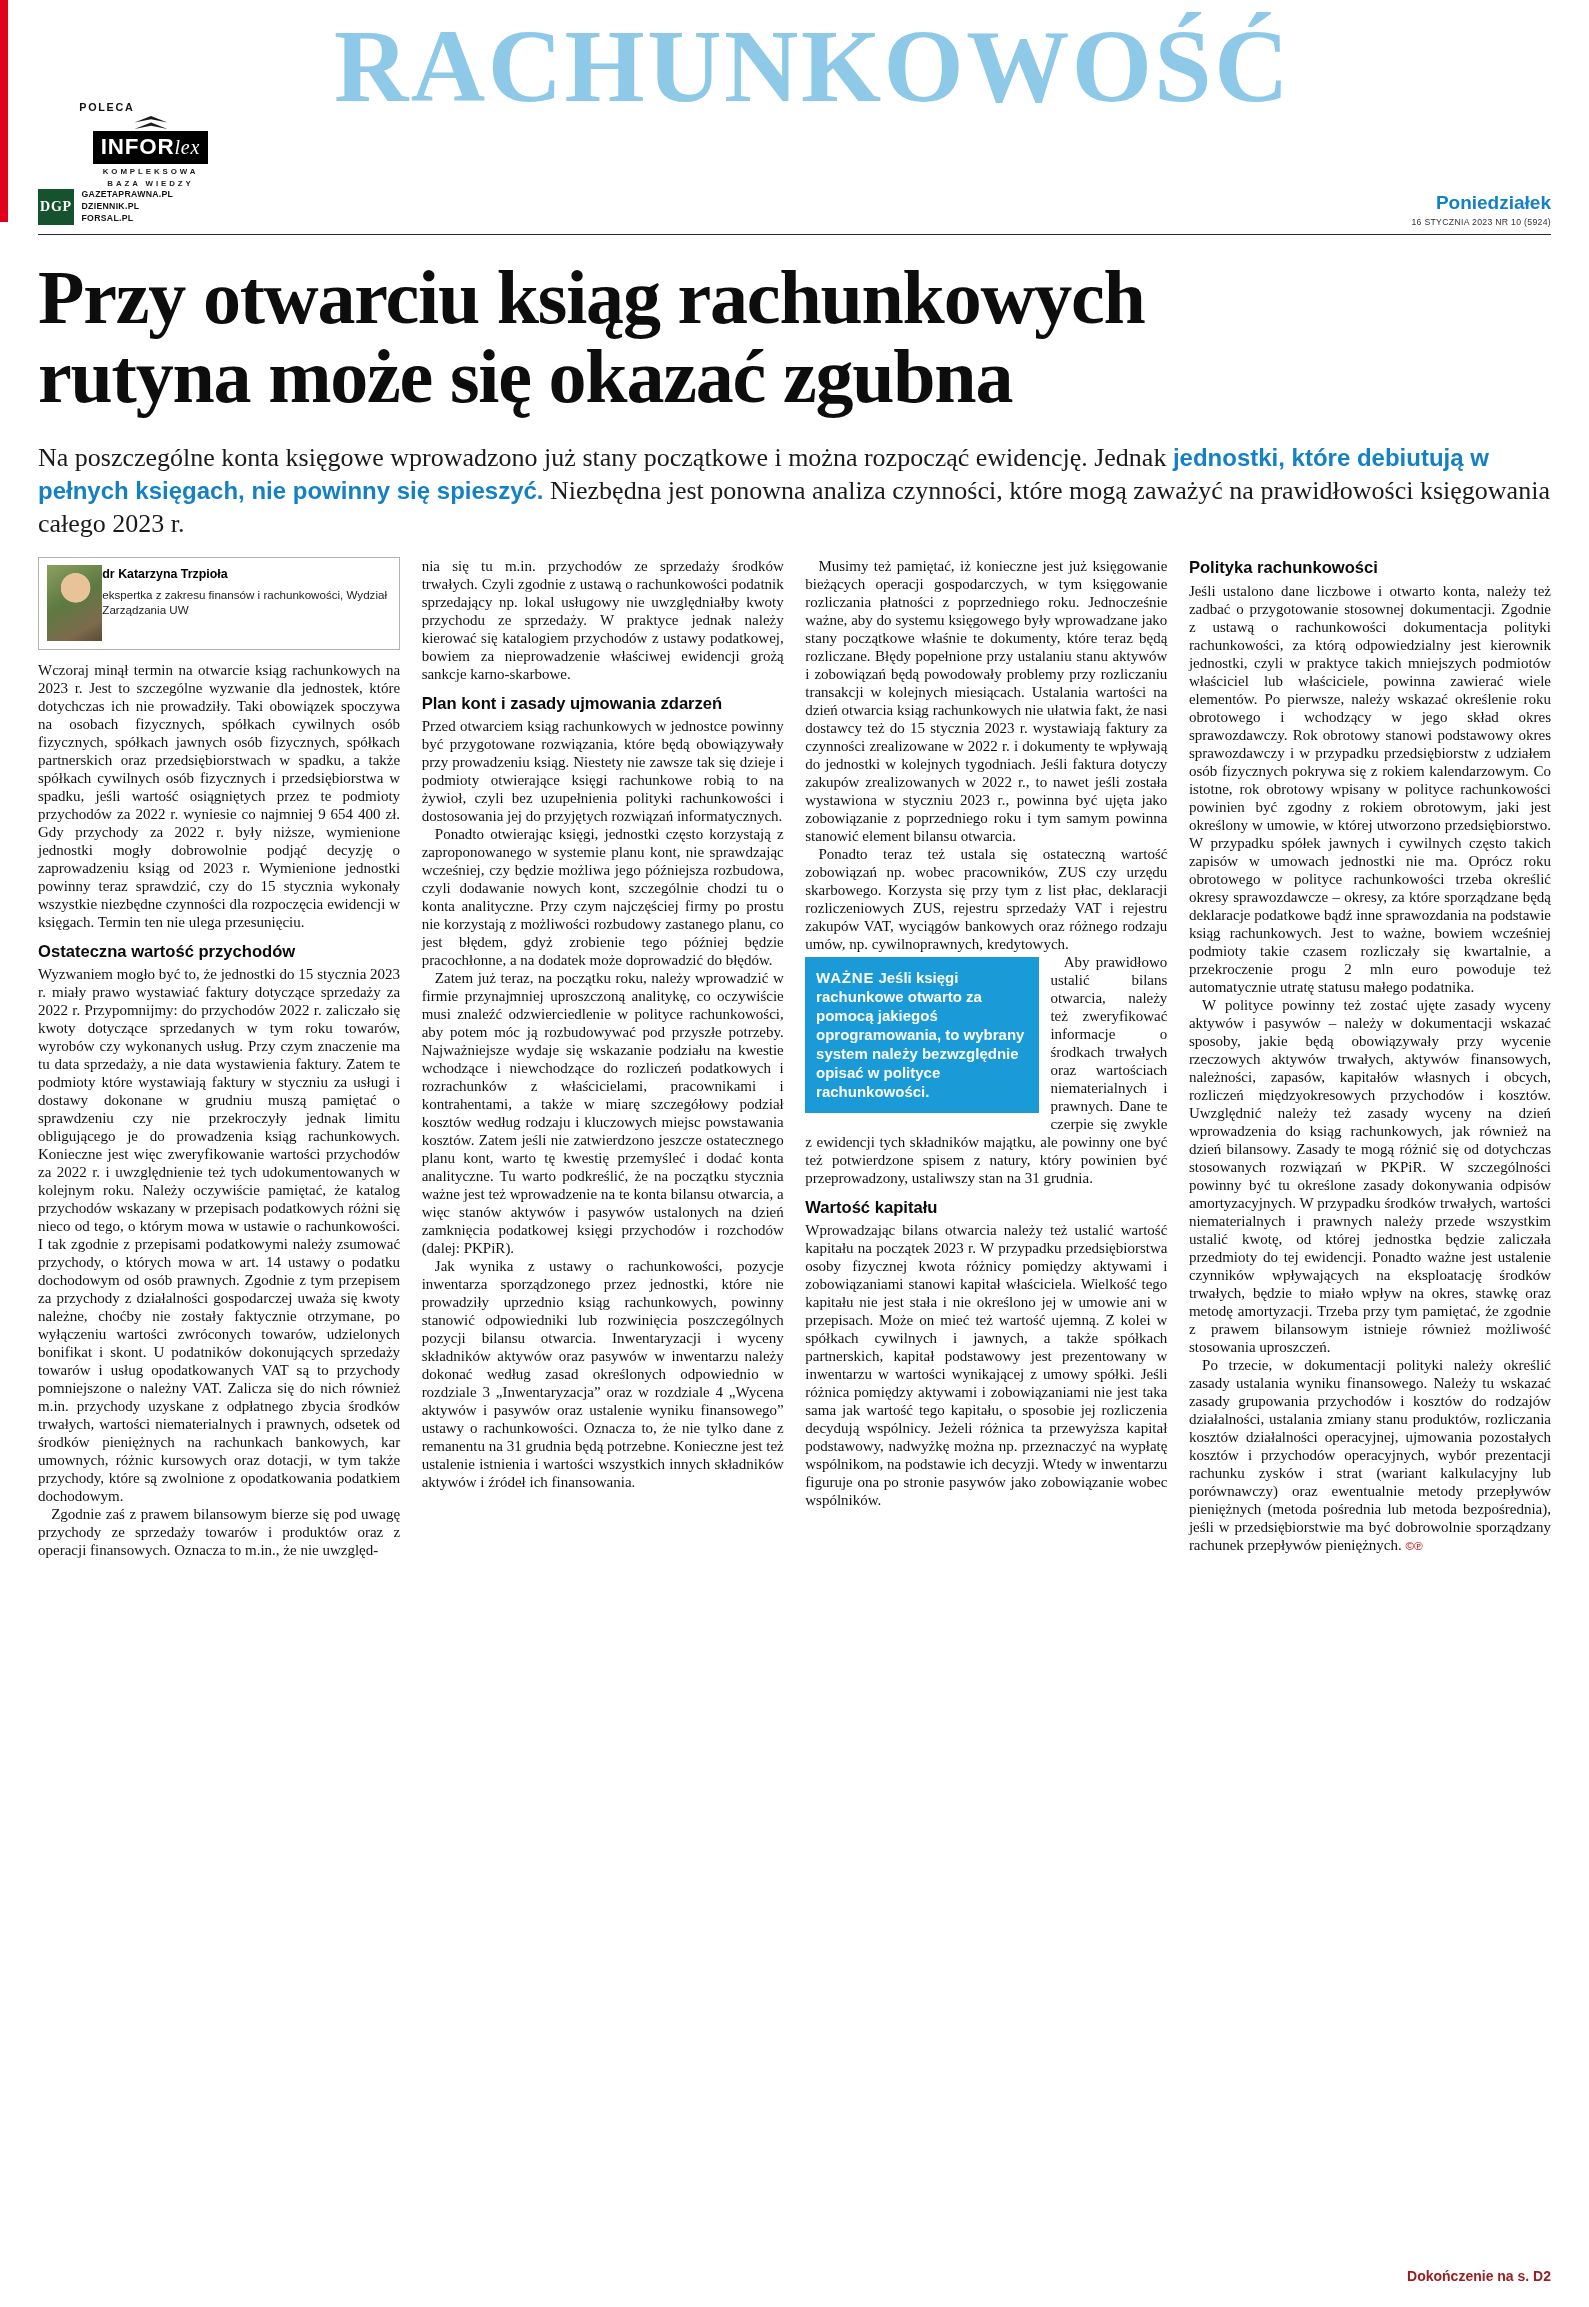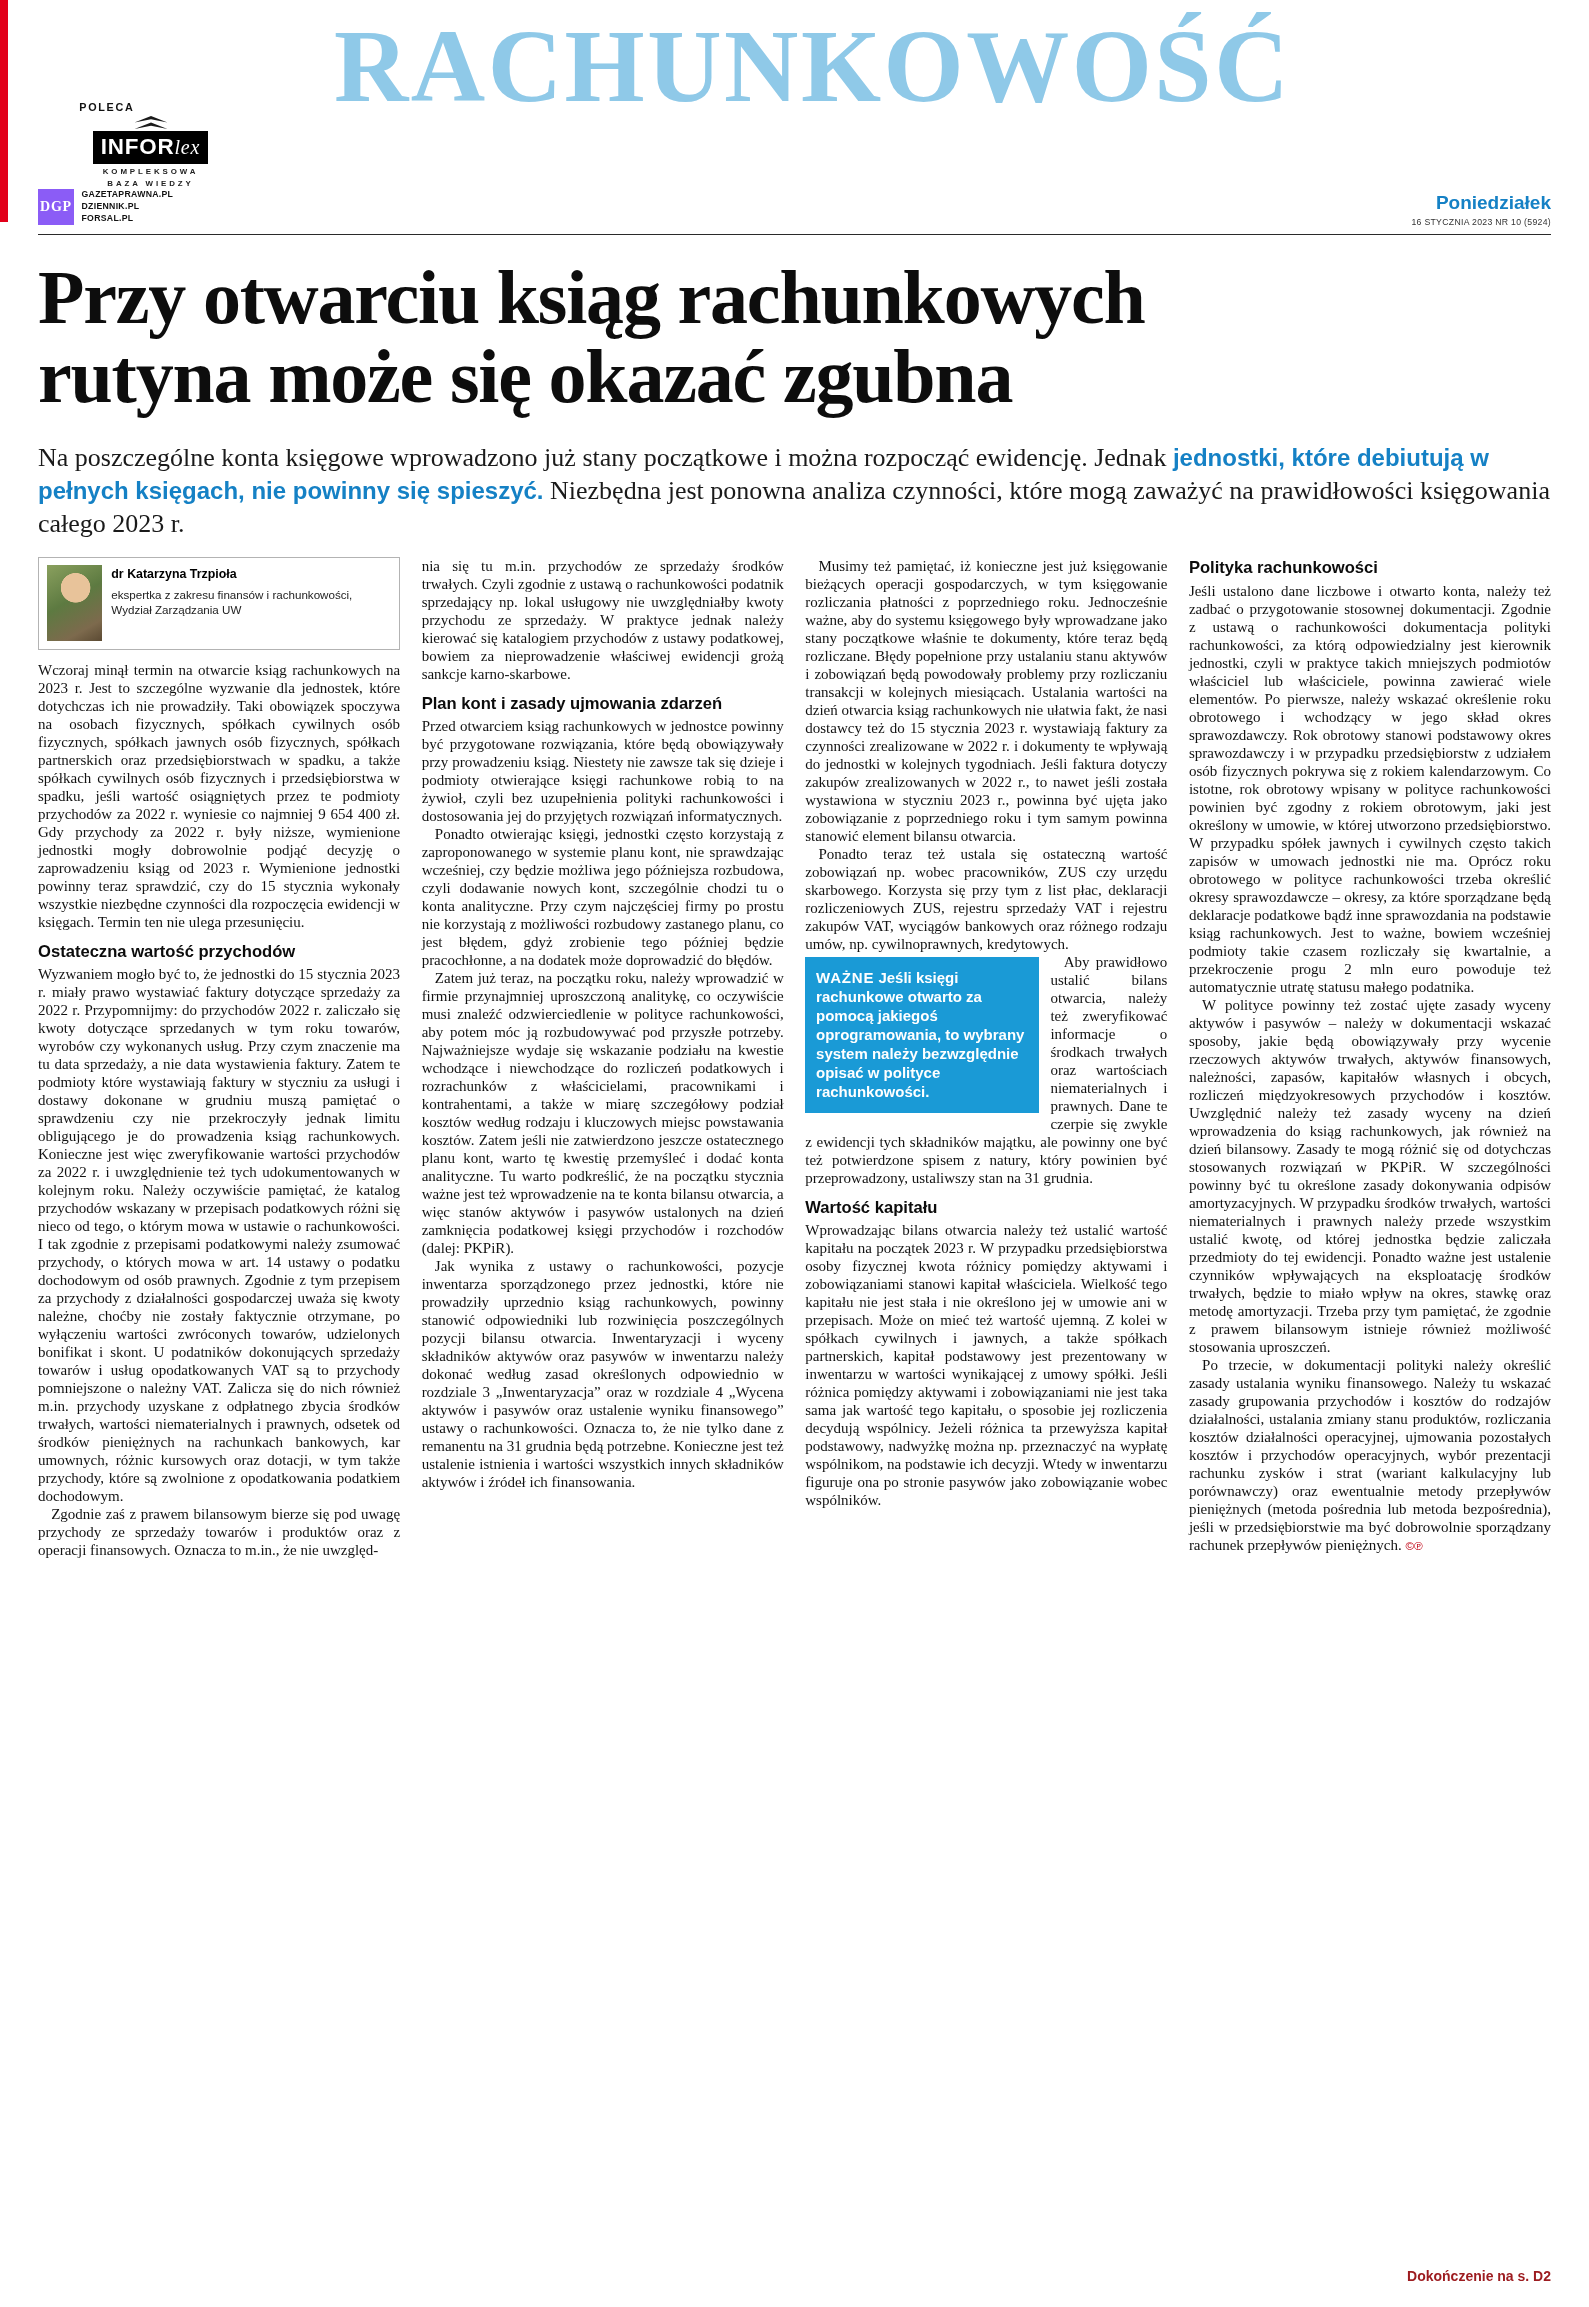--- a/index.html
+++ b/index.html
@@ -14,21 +14,21 @@
   .m-title .t2 { font-size:94px; line-height:78px; letter-spacing:5px; }
 
   .infor { position:absolute; left:76px; top:101px; width:149px; text-align:center; font-family:"Liberation Sans",sans-serif; }
   .poleca { font-size:10.8px; font-weight:bold; letter-spacing:1.7px; text-align:left; margin:0 0 1.7px 3.3px; color:#111; }
   .chev svg { display:block; margin:0 auto 1.7px; }
   .infor-box { background:#000; color:#fff; display:inline-block; padding:2.5px 8.3px 4.1px; font-size:22.4px; font-weight:bold; letter-spacing:0.8px; }
   .infor-box i { font-family:"Liberation Serif",serif; font-weight:normal; font-size:20px; }
   .infor-tag { font-size:7.9px; letter-spacing:2.9px; margin-top:2.5px; line-height:1.4; color:#222; font-weight:bold; }
 
   .dgp-row { position:absolute; left:38px; bottom:10px; display:flex; gap:7.5px; align-items:center; }
-  .dgp-box { width:36px; height:36px; background:#8b5cf6; color:#fff; font-family:"Liberation Serif",serif; font-weight:bold; font-size:14px; display:flex; align-items:center; justify-content:center; letter-spacing:0.8px; }
+  .dgp-box { width:36px; height:36px; background:#14532d; color:#fff; font-family:"Liberation Serif",serif; font-weight:bold; font-size:14px; display:flex; align-items:center; justify-content:center; letter-spacing:0.8px; }
   .sites { font-family:"Liberation Sans",sans-serif; font-size:8.7px; font-weight:bold; line-height:1.35; letter-spacing:0.3px; color:#111; }
 
   .subtitle { position:absolute; left:0; right:0; bottom:15px; text-align:center; font-family:"Liberation Sans",sans-serif; font-weight:bold; font-size:18px; letter-spacing:13.2px; color:#101010; }
 
   .issue { position:absolute; right:38px; bottom:8.3px; text-align:right; font-family:"Liberation Sans",sans-serif; }
   .issue .day { color:#1581c5; font-weight:bold; font-size:19px; }
   .issue .date { font-size:8.7px; letter-spacing:0.3px; color:#333; margin-top:2.5px; }
 
   
   .headline { margin:23px 38px 0; font-family:"Liberation Serif",serif; font-weight:bold; font-size:76px; line-height:1.04; color:#0d0d0d; letter-spacing:-1.2px; }
@@ -36,21 +36,21 @@
   .lede .hl { color:#1581c5; font-family:"Liberation Sans",sans-serif; font-weight:bold; font-size:24px; }
 
   
   .cols { display:flex; gap:21.5px; margin:6.6px 38px 0; }
   .col { flex:1 1 0; min-width:0; font-family:"Liberation Serif",serif; font-size:15px; line-height:18px; text-align:justify; color:#121212; -webkit-hyphens:auto; hyphens:auto; }
   .col p { margin:0; }
   .col p.ind { text-indent:13.2px; }
   .col h3 { font-family:"Liberation Sans",sans-serif; font-size:16.6px; font-weight:bold; margin:10.8px 0 4.1px; text-align:left; line-height:1.15; color:#0c0c0c; }
   .col h3.first { margin-top:1.7px; }
 
-  .author { border:0.8px solid #b3b3b3; padding:7.5px 8.3px; display:flex; gap:9px; margin-bottom:11.6px; font-family:"Liberation Sans",sans-serif; text-align:left; text-indent:0; }
+  .author { border:0.8px solid #b3b3b3; padding:7.5px 8.3px; display:flex; margin-bottom:11.6px; font-family:"Liberation Sans",sans-serif; text-align:left; text-indent:0; }
   .a-photo { width:55px; height:76px; flex:0 0 55px;
     background: radial-gradient(circle at 52% 30%, #e8c39a 0 24%, rgba(0,0,0,0) 25%),
                 linear-gradient(150deg,#8aa05e 0%, #5d7a41 45%, #7d6a4d 80%, #5b4a33 100%); }
   .a-name { font-weight:bold; font-size:12.4px; margin-bottom:3.3px; color:#000; }
   .a-desc { font-size:11.6px; line-height:1.3; color:#222; }
 
   .wazne { float:left; width:212px; background:#1a9ad6; color:#fff; padding:10.8px 10.8px 12.4px; margin:4.1px 11.6px 5px 0; font-family:"Liberation Sans",sans-serif; font-weight:bold; font-size:15px; line-height:19px; text-align:left; text-indent:0; }
   .wazne .lbl { letter-spacing:0.8px; }
 
   .cp { color:#c00013; font-size:11.6px; white-space:nowrap; font-family:"Liberation Sans",sans-serif; }

